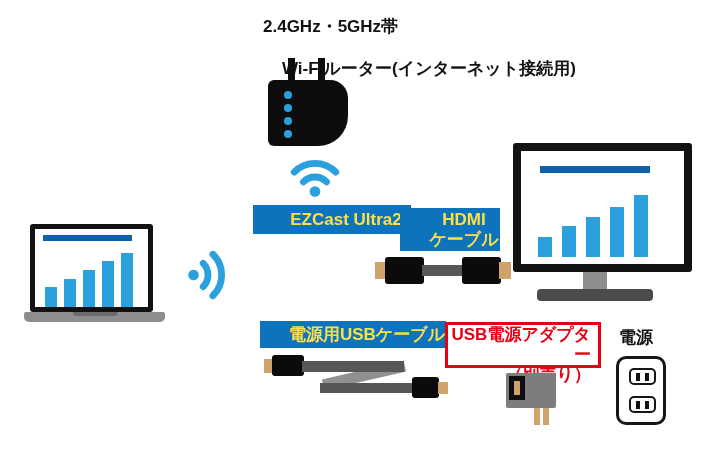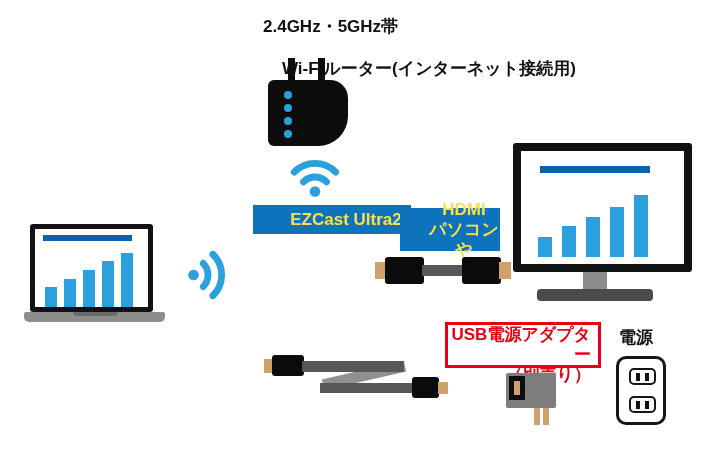--- a/index.html
+++ b/index.html
@@ -94,21 +94,21 @@
   <div class="blue-tag" style="left:253px;top:205px;width:130px;height:29px;">EZCast Ultra2</div>
 
 
   <svg class="wifi abs" style="left:186px;top:246px;" width="46" height="58" viewBox="0 0 46 60">
     <path d="M27 8.5 A30 30 0 0 1 27 51.5"></path>
     <path d="M17 18 A17 17 0 0 1 17 42"></path>
     <circle cx="7" cy="30" r="5.5"></circle>
   </svg>
 
   <div class="blue-tag" style="left:400px;top:208px;width:72px;height:43px;">
-    <span><span>HDMI</span><br><span>パソコンや</span></span>
+    <span><span>HDMI</span><br><span>ケーブル</span></span>
   </div>
 
   <div class="abs" style="left:375px;top:257px;width:136px;height:27px;">
     <div class="abs gold" style="left:0;top:5px;width:12px;height:17px;"></div>
     <div class="abs conn" style="left:10px;top:0;width:39px;height:27px;"></div>
     <div class="abs cable" style="left:47px;top:8px;width:42px;height:11px;"></div>
     <div class="abs conn" style="left:87px;top:0;width:39px;height:27px;"></div>
     <div class="abs gold" style="left:124px;top:5px;width:12px;height:17px;"></div>
   </div>
 
@@ -137,20 +137,21 @@
           <div class="bar" style="height: 28px;"></div>
           <div class="bar" style="height: 37px;"></div>
           <div class="bar" style="height: 46px;"></div>
           <div class="bar" style="height: 54px;"></div>
         </div>
     </div>
     <div class="abs" style="left:-6px;top:88px;width:141px;height:10px;background:#8d8d8d;border-radius:2px 2px 5px 5px;"></div>
     <div class="abs" style="left:43px;top:88px;width:45px;height:4px;background:#6b6b6b;border-radius:0 0 4px 4px;"></div>
   </div>
 
+  <div class="blue-tag" style="left:260px;top:321px;width:158px;height:27px;">電源用USBケーブル</div>
 
   <div class="abs" style="left:264px;top:355px;width:184px;height:45px;">
     <div class="abs" style="left:58px;top:15px;width:84px;height:11px;background:#909090;transform:rotate(-13deg);"></div>
     <div class="abs gold" style="left:0;top:4px;width:9px;height:14px;"></div>
     <div class="abs conn" style="left:8px;top:0;width:32px;height:21px;"></div>
     <div class="abs cable" style="left:38px;top:6px;width:102px;height:11px;"></div>
     <div class="abs cable" style="left:56px;top:28px;width:93px;height:10px;"></div>
     <div class="abs conn" style="left:148px;top:22px;width:27px;height:21px;"></div>
     <div class="abs gold" style="left:174px;top:27px;width:10px;height:12px;"></div>
   </div>

